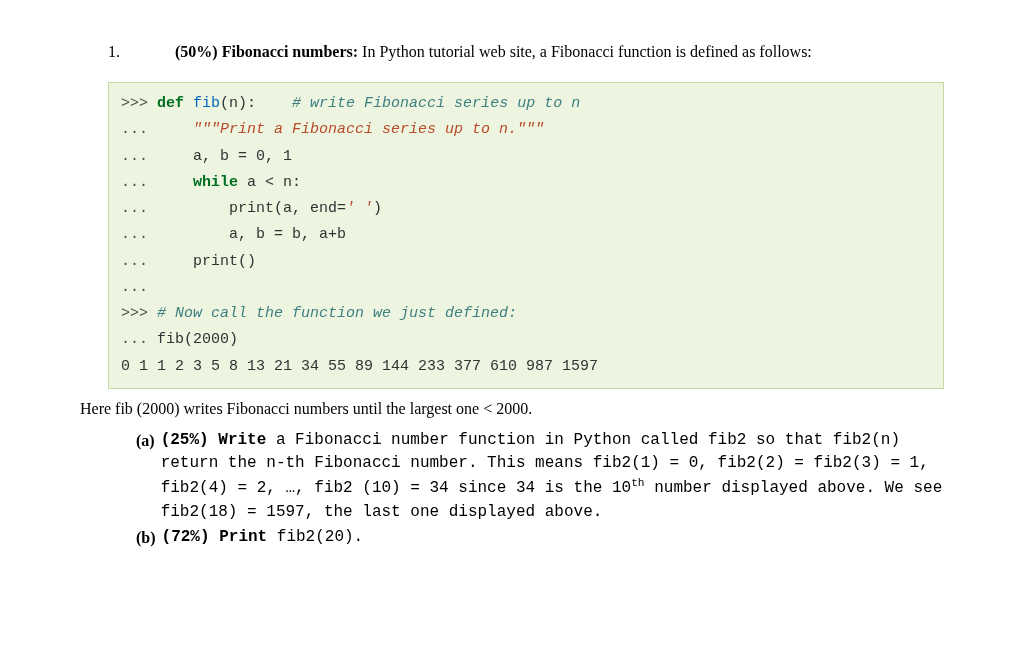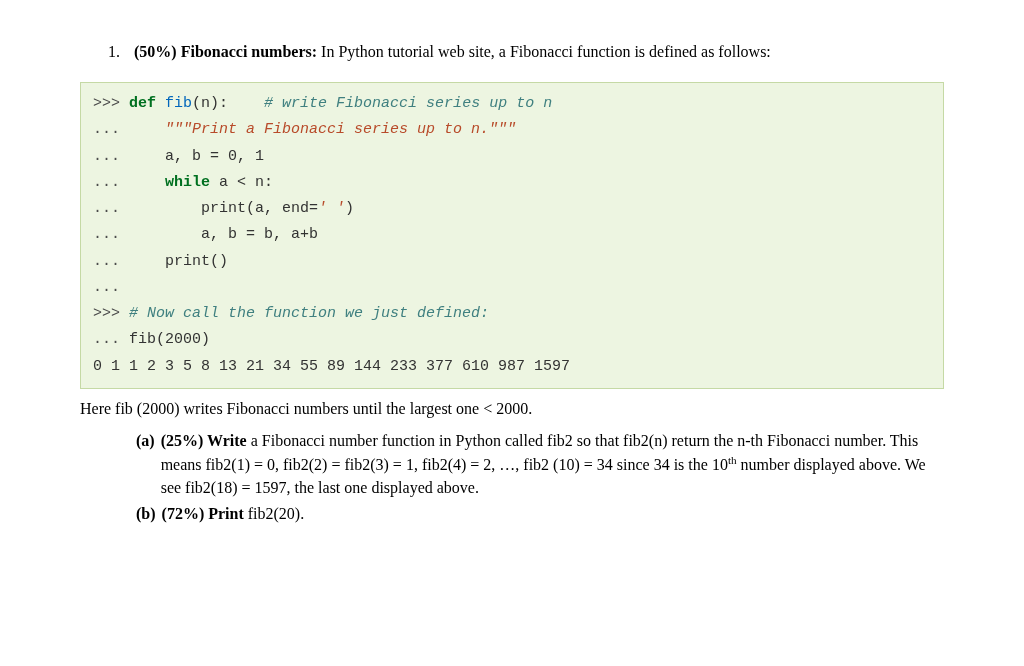--- a/index.html
+++ b/index.html
@@ -20,31 +20,33 @@
       display: flex;
       margin-bottom: 18px;
       line-height: 1.5;
     }
     .question-number {
       margin-left: 28px;
       margin-right: 14px;
     }
     .question-text {
       flex: 1;
+      margin-left: 41px;
     }
     .code-block {
       background: #edf5e1;
       border: 1px solid #c5d9a5;
       font-family: 'Courier New', Courier, monospace;
       font-size: 15px;
       line-height: 1.75;
       padding: 8px 12px;
       margin-bottom: 8px;
       white-space: pre;
       color: #333;
+      margin-left: 28px;
     }
     .prompt { color: #4b4b4b; }
     .keyword { color: #007020; font-weight: bold; }
     .funcname { color: #0066bb; }
     .comment { color: #408080; font-style: italic; }
     .docstring { color: #b84b2a; font-style: italic; }
     .builtin { color: #333; }
     .mid-text {
       margin-top: 6px;
       margin-bottom: 8px;
@@ -57,20 +59,21 @@
     .sub-item {
       display: flex;
       margin-bottom: 2px;
     }
     .sub-label {
       margin-right: 6px;
       white-space: nowrap;
     }
     .sub-body {
       flex: 1;
+      font-family: Liberation Mono, monospace;
     }
     sup { font-size: 0.7em; }
   </style>
 </head>
 <body>
 
 <div class="question-header">
   <div class="question-number">1.</div>
   <div class="question-text">
     <b><span>(50%)</span> <span>Fibonacci numbers:</span></b>

